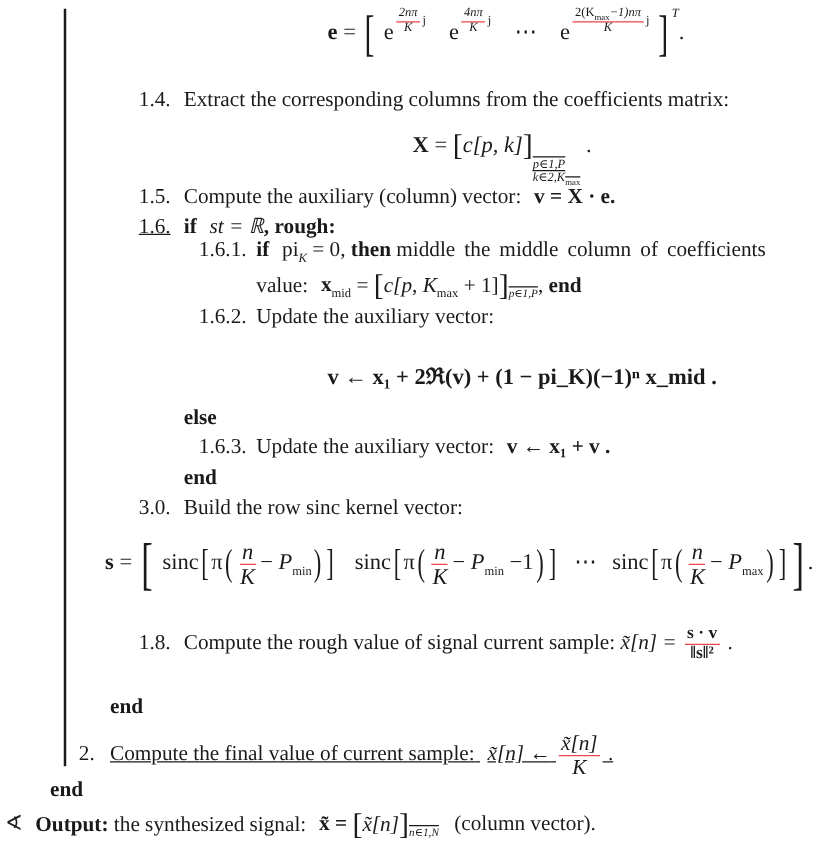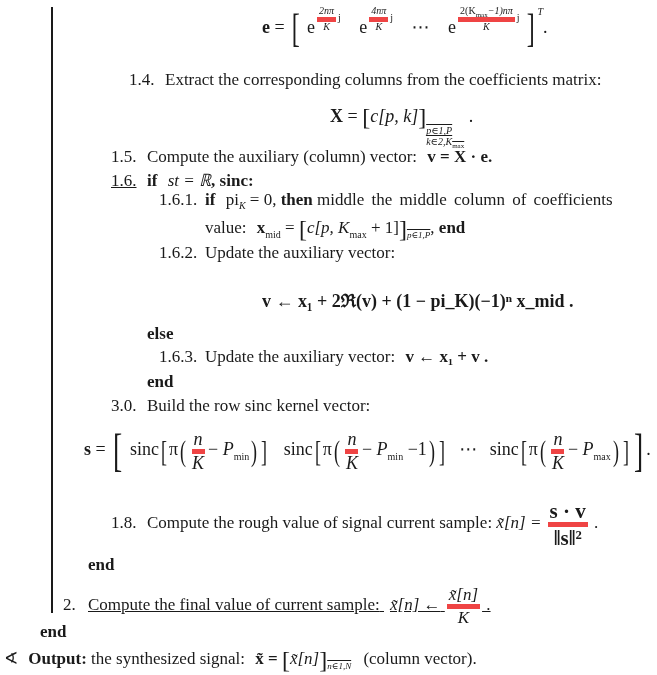--- a/index.html
+++ b/index.html
@@ -6,21 +6,21 @@
   body { width:657px; height:675px; position:relative; overflow:hidden;
          font-family:"Liberation Serif", "DejaVu Serif", serif; color:#1a1a1a; font-size:17px; }
   .abs { position:absolute; white-space:nowrap; }
   .vline { position:absolute; left:51px; top:7px; width:2px; height:606px; background:#1a1a1a; }
   .b { font-weight:bold; }
   .i { font-style:italic; }
   .num { display:inline-block; }
   sub, sup { font-size:10px; line-height:0; }
   .frac { display:inline-flex; flex-direction:column; align-items:center; vertical-align:middle; line-height:1.05; margin:0 2px; }
   .frac > span { padding:0 2px; }
-  .frac > .top { border-bottom:5px solid #ef4444; }
+  .frac > .top { border-bottom:1px solid #ef4444; }
   .sfrac { font-size:10px; }
   .big { font-size:30px; line-height:1; vertical-align:middle; font-weight:lighter; transform:scaleX(0.6); display:inline-block; }
   .mid { font-size:24px; vertical-align:middle; }
   .ovl { text-decoration:overline; }
   .stack { display:inline-flex; flex-direction:column; font-size:10px; vertical-align:-12px; line-height:1.1; }
 </style>
 </head>
 <body>
 
 <div class="vline"></div>
@@ -38,38 +38,38 @@
         </span><span>j</span></sup></span>
   <span style="margin:0 14px;">⋯</span>
   <span>e<sup style="font-size:10px; vertical-align:12px;"><span class="frac sfrac">
           <span class="top"><span>2(K</span><sub style="font-size:7px;">max</sub><span class="i">−1)nπ</span></span>
           <span class="i">K</span>
         </span><span>j</span></sup></span>
   <span class="big" style="font-size:40px;">]</span><sup class="i" style="vertical-align:18px;">T</sup><span>.</span>
 </div>
 
 <div class="abs" style="left:111px; top:70px;">
-  <span class="num" style="width:36px;margin-left:18px;">1.4.</span><span>Extract the corresponding columns from the coefficients matrix:</span>
+  <span class="num" style="width:36px;">1.4.</span><span>Extract the corresponding columns from the coefficients matrix:</span>
 </div>
 
 <div class="abs" style="left:330px; top:104px; font-size:18px;">
   <span class="b">X</span><span> = </span><span class="mid">[</span><span class="i">c[p, k]</span><span class="mid">]</span><span class="stack i">
       <span class="ovl">p∈1,P</span>
       <span style="text-decoration:overline;"><span>k∈2,K</span><sub style="font-size:7px; font-style:normal;">max</sub></span>
     </span><span> .</span>
 </div>
 
 <div class="abs" style="left:111px; top:147px;">
   <span class="num" style="width:36px;">1.5.</span><span>Compute the auxiliary (column) vector:</span>
   <span class="b" style="margin-left:6px;">v = X · e.</span>
 </div>
 
 <div class="abs" style="left:111px; top:168px;">
   <span class="num" style="width:36px;text-decoration:underline;">1.6.</span><span class="b">if</span>
-  <span class="i" style="margin-left:6px;">st = ℝ</span><span class="b">, sinc:</span>
+  <span class="i" style="margin-left:6px;">st = ℝ</span><span class="b">, rough:</span>
 </div>
 
 <div class="abs" style="left:159px; top:190px; width:495px; white-space:nowrap;">
   <span class="num" style="width:46px;">1.6.1.</span><span class="b">if</span>
   <span style="margin-left:6px;">pi</span><sub class="i">K</sub><span> = 0</span>,
   <span class="b">then</span>
   <span style="word-spacing:3px;">middle the middle column of coefficients</span>
 </div>
 <div class="abs" style="left:205px; top:216px;">
   <span>value:</span>
@@ -109,21 +109,21 @@
   <span style="margin:0 8px;">⋯</span>
   <span>sinc</span><span class="big">[</span><span>π</span><span class="big">(</span><span class="frac">
       <span class="top i">n</span>
       <span class="i">K</span>
     </span>−&nbsp;<span class="i">P</span><sub>max</sub><span class="big">)</span><span class="big">]</span><span class="big" style="font-size:46px;">]</span>.
 </div>
 
 <div class="abs" style="left:111px; top:500px;">
   <span class="num" style="width:36px;">1.8.</span><span>Compute the rough value of signal current sample:</span>
   <span class="i" style="margin-left:0;">x̃[n] =</span>
-  <span class="frac b" style="font-size:21px;">
+  <span class="frac b" style="font-size:14px;">
       <span class="top">s · v</span>
       <span>‖s‖²</span>
     </span> .
 </div>
 
 <div class="abs b" style="left:88px; top:555px;">end</div>
 
 <div class="abs" style="left:63px; top:586px;text-decoration:underline;">
   <span class="num" style="width:25px;">2.</span><span>Compute the final value of current sample:</span>
   <span class="i" style="margin-left:6px;">x̃[n] ←</span>

